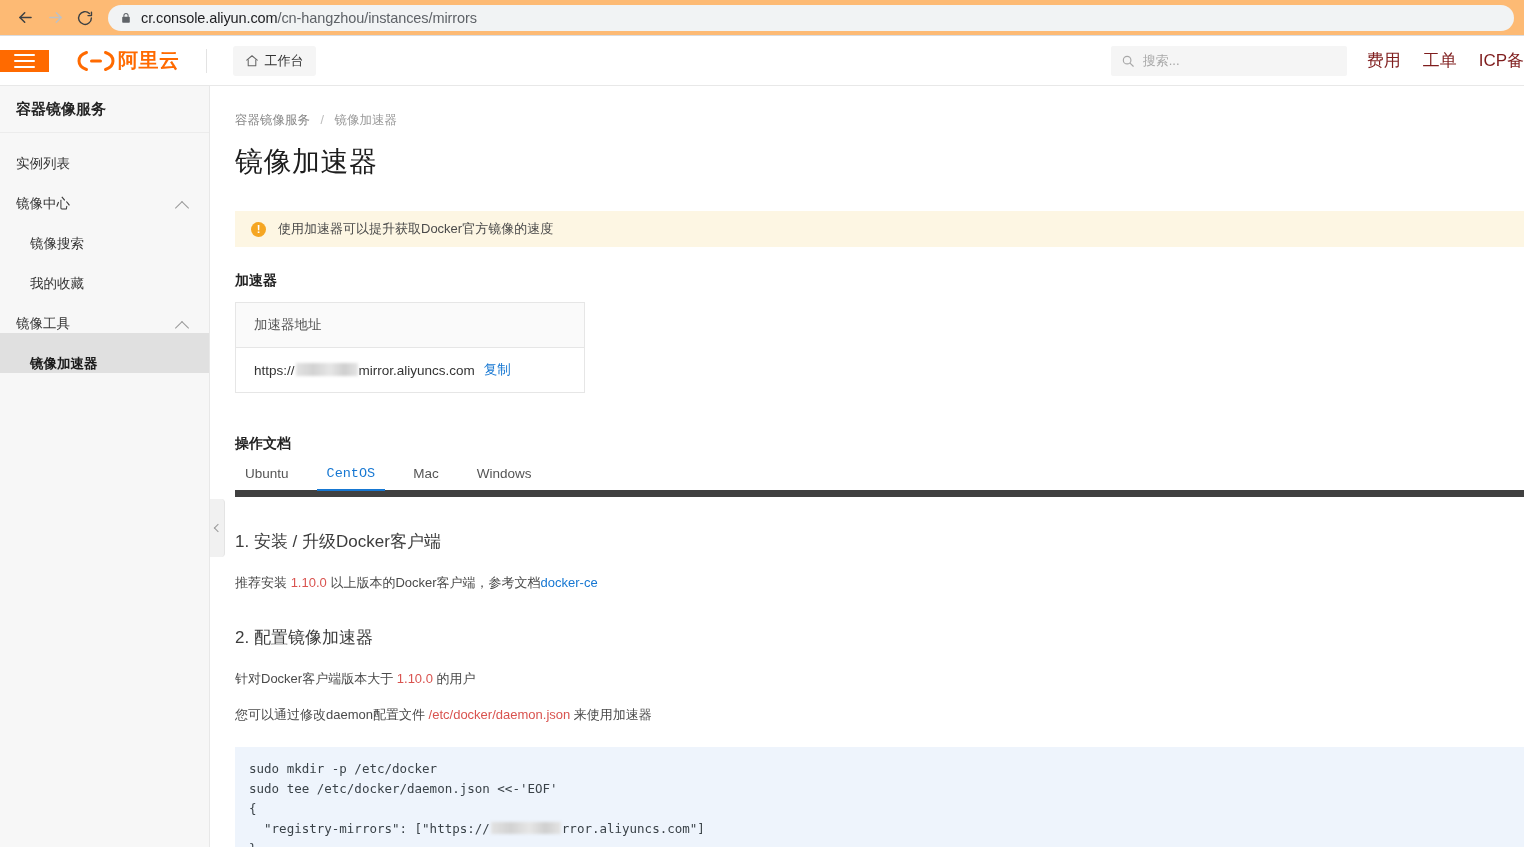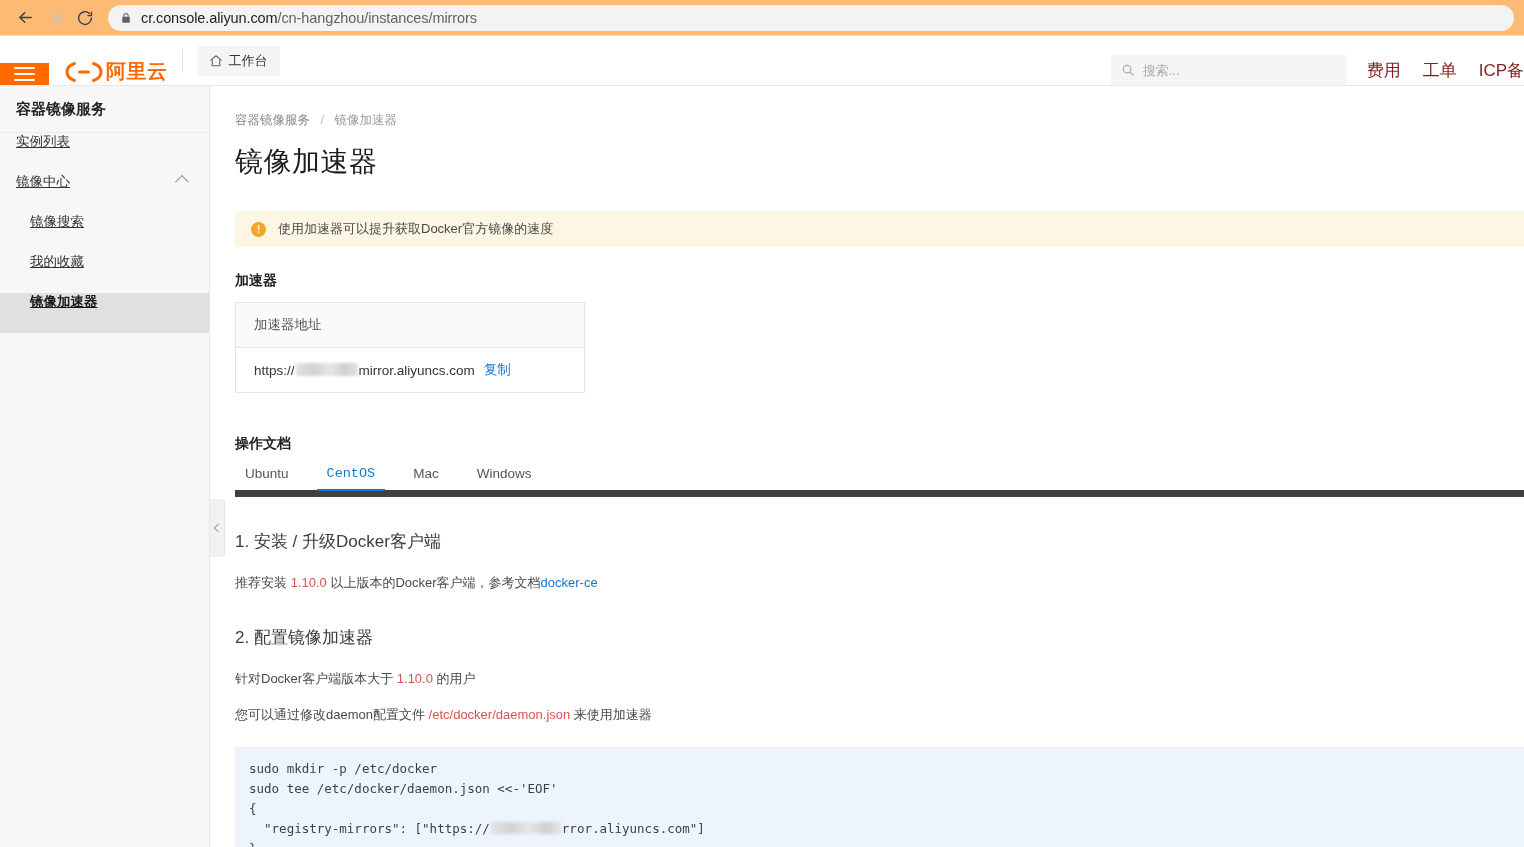--- a/index.html
+++ b/index.html
@@ -46,22 +46,23 @@
     overflow: hidden;
     letter-spacing: -0.1px;
   }
   #url-text .host { color: #202124; }
 
   
   #topbar {
     height: 50px;
     background: #ffffff;
     display: flex;
-    align-items: flex-end;
+    align-items: center;
     border-bottom: 1px solid #e8e8e8;
+    gap: 12px;
   }
   #hamburger {
     width: 49px;
     background: #ff6a00;
     display: flex; align-items: center; justify-content: center;
     flex: 0 0 auto;
   }
   #hamburger .bars { width: 21px; }
   #hamburger .bars i {
     display: block; height: 2px; background: #fff; margin: 4px 0; border-radius: 1px;
@@ -137,26 +138,25 @@
     height: 47px;
     display: flex; align-items: center;
     padding: 0 16px;
     font-size: 15px;
     font-weight: 700;
     color: #252525;
     border-bottom: 1px solid #ececec;
   }
   .side-item {
     height: 40px;
-    display: flex; align-items: flex-start;
+    display: flex; align-items: flex-end;
     padding: 0 16px;
     font-size: 13.5px;
     color: #333;
     justify-content: space-between;
-    text-decoration: underline;
   }
   .side-item.sub { padding-left: 30px; }
   .side-item.active { background: #e0e0e0; font-weight: 700; color: #1a1a1a; }
   .chev {
     width: 10px; height: 10px;
     border-left: 1.4px solid #999;
     border-top: 1.4px solid #999;
     transform: rotate(45deg);
     margin-right: 6px;
     margin-top: 4px;
@@ -414,20 +414,24 @@
     </div>
 
     <div class="side-item sub">
       <span>镜像搜索</span>
     </div>
 
     <div class="side-item sub">
       <span>我的收藏</span>
     </div>
 
+    <div class="side-item">
+      <span>镜像工具</span>
+      <span class="chev"></span>
+    </div>
 
     <div class="side-item sub active">
       <span>镜像加速器</span>
     </div>
   </div>
 
   <div id="main">
 
     <div id="collapse-handle">
       <span class="c-chev"></span>

